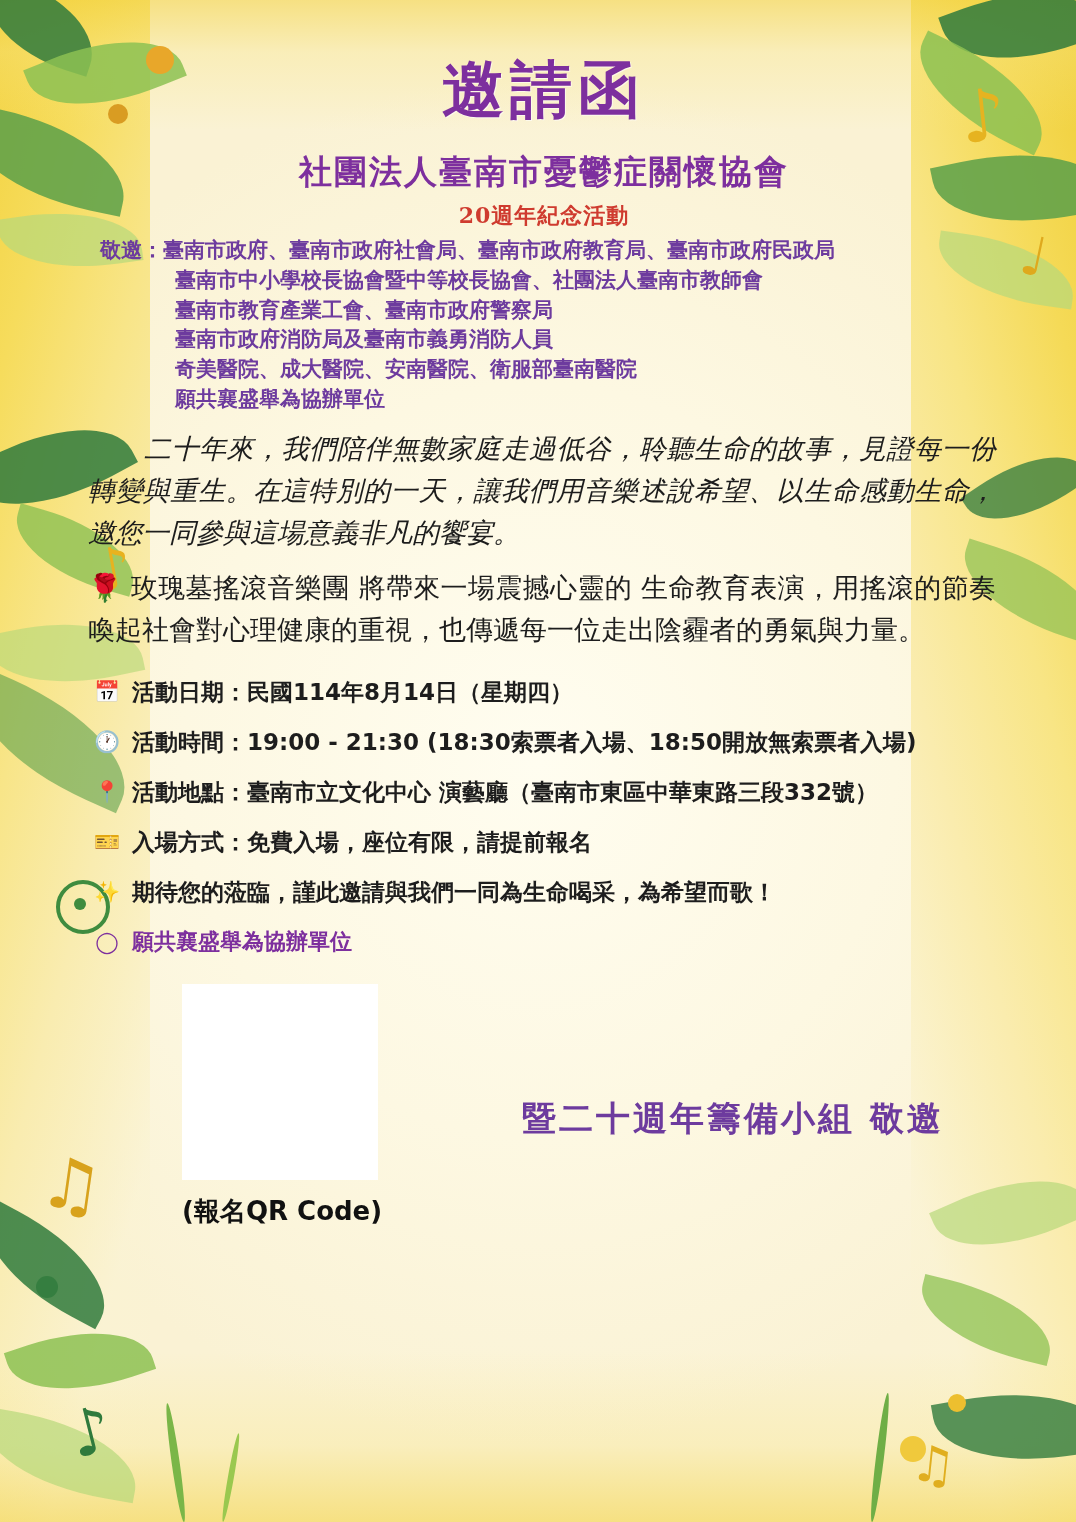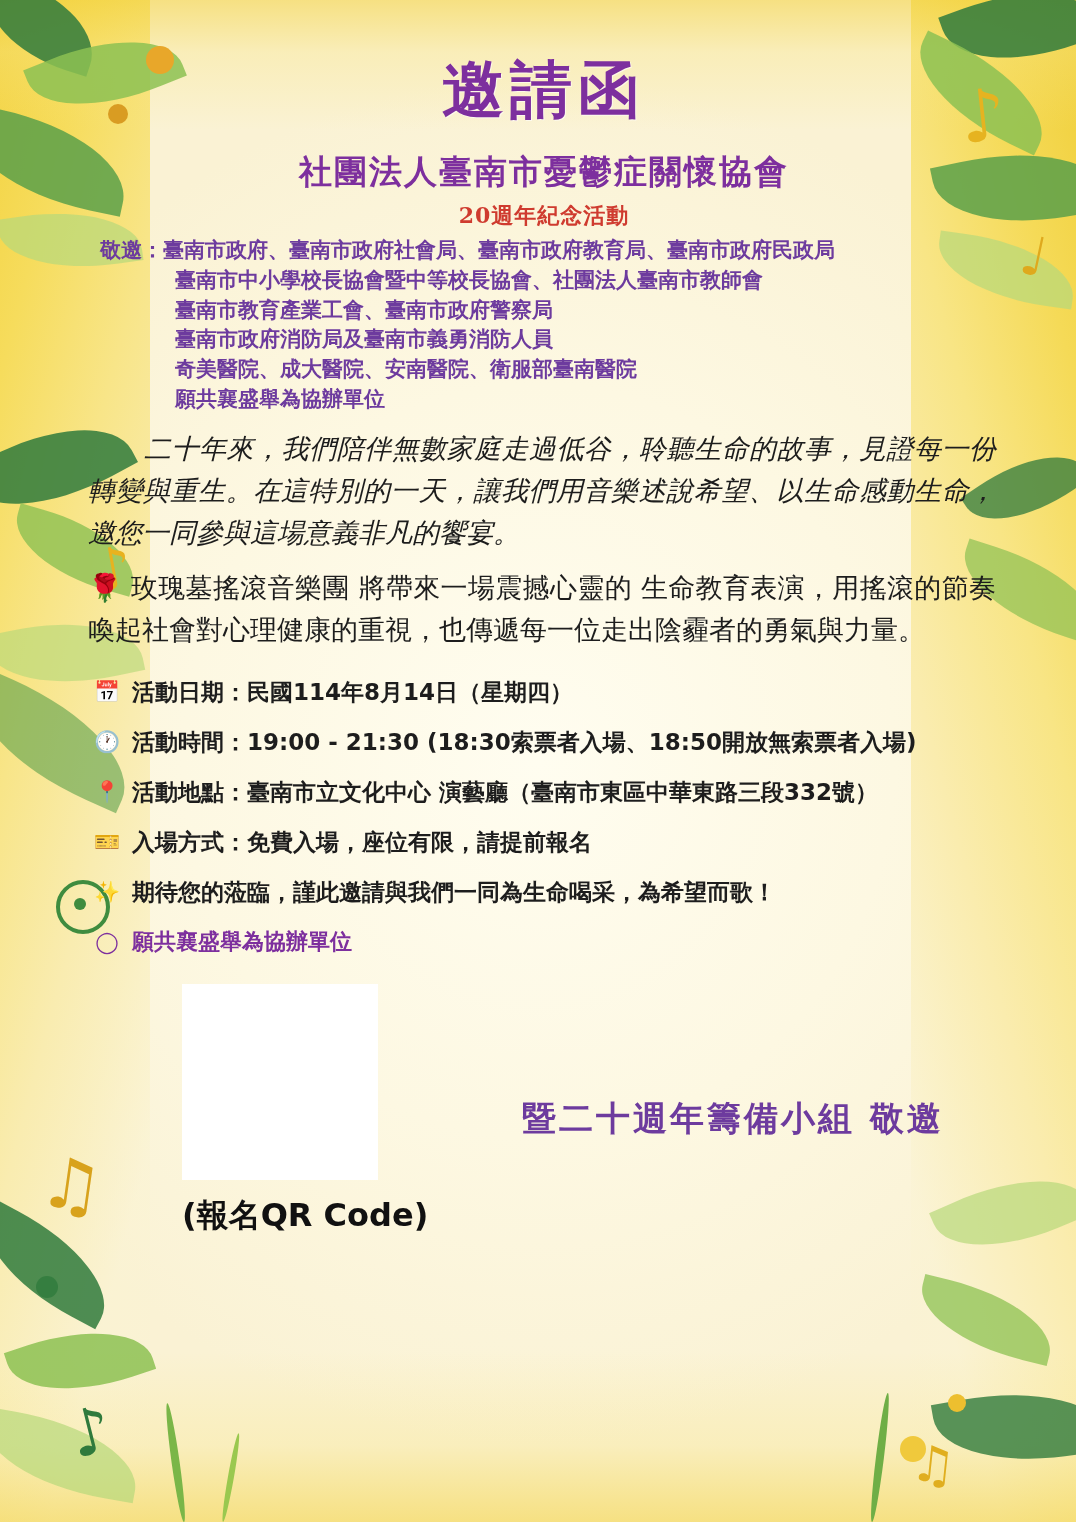--- a/index.html
+++ b/index.html
@@ -194,21 +194,21 @@
   }
   .qr canvas, .qr .qrgrid {
     width: 180px;
     height: 180px;
     display: block;
   }
   .qr-caption {
     position: absolute;
     left: 100px;
     top: 218px;
-    font-size: 32px;
+    font-size: 26px;
     font-weight: bold;
     color: #111;
     font-family: "DejaVu Sans", "Liberation Sans", sans-serif;
   }
   .sign-name {
     position: absolute;
     left: 330px;
     top: 42px;
     font-family: "DejaVu Serif", "Liberation Serif", serif;
     font-weight: bold;

